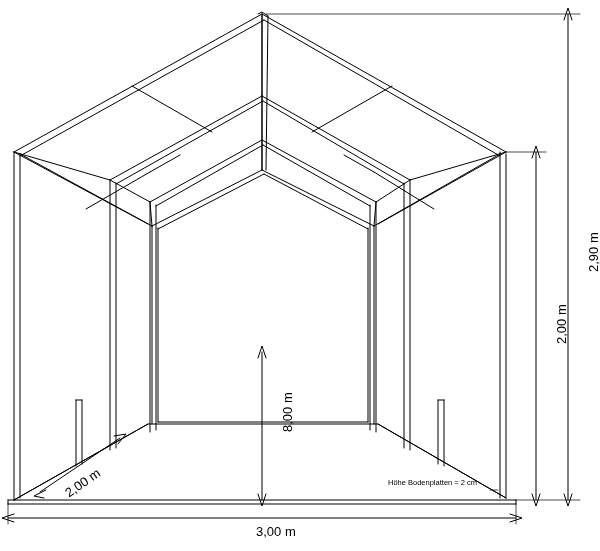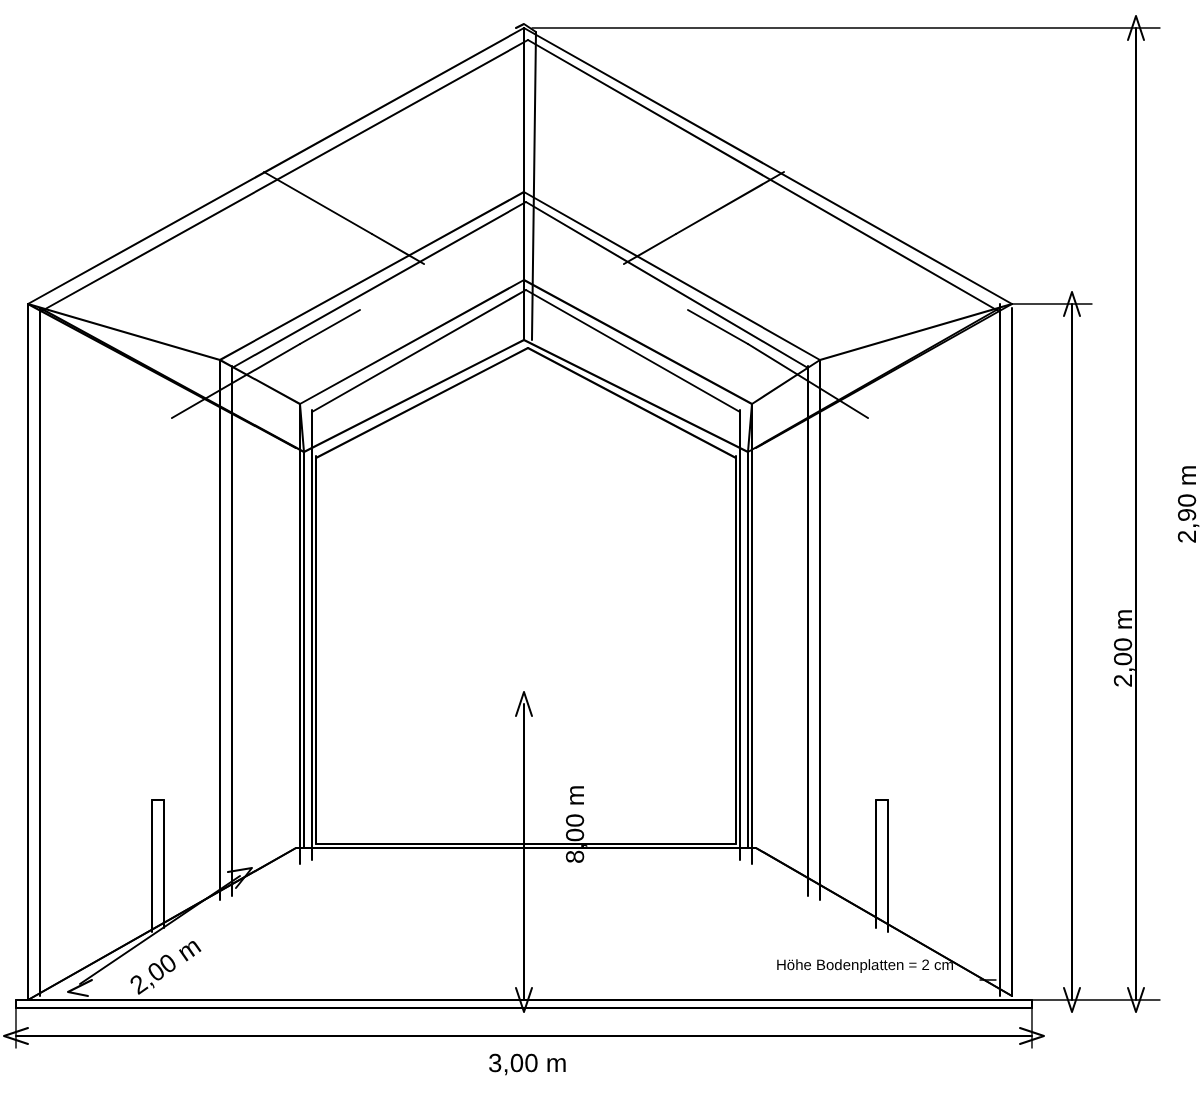--- a/index.html
+++ b/index.html
@@ -206,17 +206,17 @@
   </svg>
 
   <div class="label dim-label rot-ccw" style="left: 586px; top: 272px;">2,90 m</div>
 
   <div class="label dim-label rot-ccw" style="left: 554px; top: 344px;">2,00 m</div>
 
   <div class="label dim-label rot-ccw" style="left: 280px; top: 432px;">8,00 m</div>
 
   <div class="label dim-label rot-diag" style="left: 62px; top: 488px;">2,00 m</div>
 
-  <div class="label dim-label" style="left: 244px; top: 524px;">3,00 m</div>
+  <div class="label dim-label" style="left: 256px; top: 524px;">3,00 m</div>
 
   <div class="label small-note" style="left: 388px; top: 478px;">Höhe Bodenplatten = 2 cm</div>
 
 </div>
 
 </body></html>

